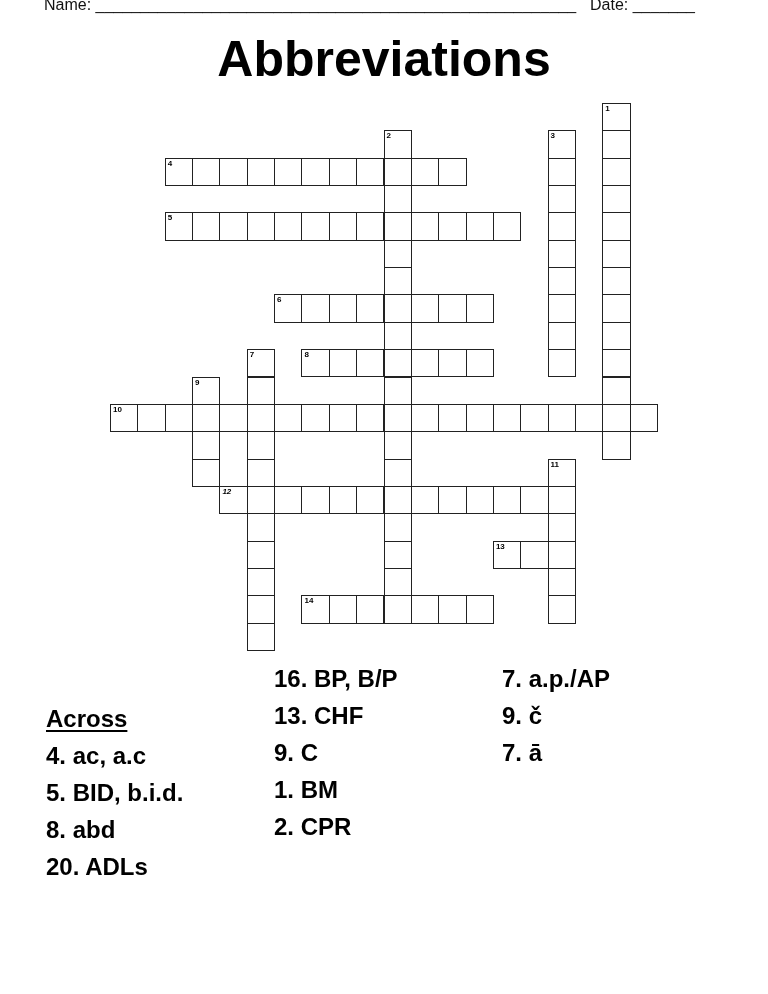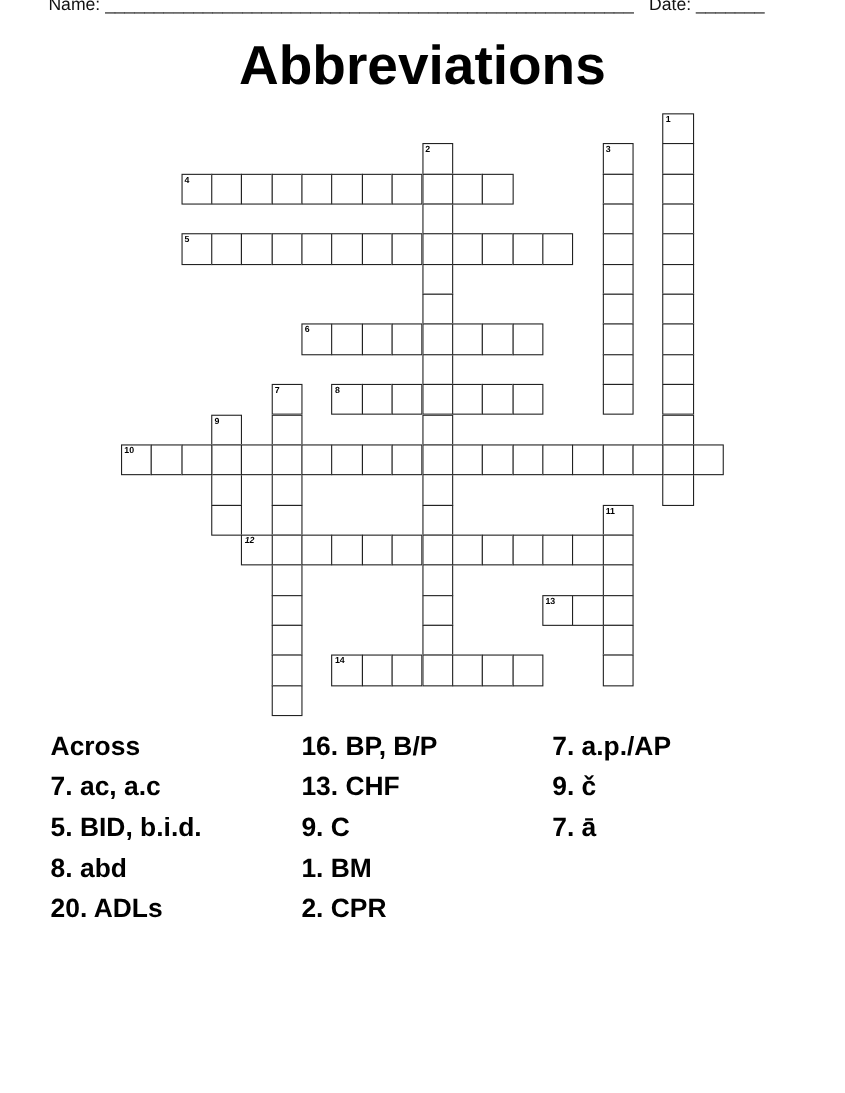--- a/index.html
+++ b/index.html
@@ -6,21 +6,21 @@
     body { width: 768px; height: 994px; position: relative; overflow: hidden; font-family: "Liberation Sans", sans-serif; color: #000; }
     .header-line { position: absolute; top: -4px; left: 44px; font-size: 16px; white-space: pre; font-family: "Liberation Sans", sans-serif; color: #111; }
     .date-line { position: absolute; top: -4px; left: 590px; font-size: 16px; white-space: pre; color: #111; }
     .title { position: absolute; top: 30px; left: 0; width: 768px; text-align: center; font-size: 50px; font-weight: bold; letter-spacing: 0px; font-family: "Liberation Sans", sans-serif; }
     .grid { position: absolute; left: 0; top: 0; width: 768px; height: 660px; }
     .cell { position: absolute; box-sizing: border-box; width: 28.35px; height: 28.35px; border: 1.6px solid #222; background: #fff; }
     .cell .num { position: absolute; top: 0px; left: 2px; font-size: 8px; font-weight: bold; line-height: 9px; font-family: "Liberation Sans", sans-serif; }
     .clues { position: absolute; top: 660px; left: 0; width: 768px; }
     .col { position: absolute; top: 0; }
     .clue-line { font-size: 24px; font-weight: bold; line-height: 37px; white-space: nowrap; font-family: "Liberation Sans", sans-serif; }
-    .clue-head { text-decoration-thickness: 2px; text-underline-offset: 3px; }
+    .clue-head { text-decoration: underline; text-decoration-thickness: 2px; text-underline-offset: 3px; margin-top: 40px; }
   </style>
 </head>
 <body>
 
 <div class="header-line">Name: ______________________________________________________</div>
 <div class="date-line">Date: _______</div>
 <div class="title">Abbreviations</div>
 
 <div class="grid" id="grid">
     <div class="cell" style="left: 602.3px; top: 103px;">
@@ -179,21 +179,21 @@
     <div class="cell" style="left: 328.8px; top: 595.3px;"></div>
     <div class="cell" style="left: 356.15px; top: 595.3px;"></div>
     <div class="cell" style="left: 410.85px; top: 595.3px;"></div>
     <div class="cell" style="left: 438.2px; top: 595.3px;"></div>
     <div class="cell" style="left: 465.55px; top: 595.3px;"></div>
   </div>
 
 <div class="clues">
   <div class="col" id="clue-col-0" style="left:46px;">
       <div class="clue-line clue-head">Across</div>
-      <div class="clue-line">7. ac, a.c</div>
+      <div class="clue-line">4. ac, a.c</div>
       <div class="clue-line">5. BID, b.i.d.</div>
       <div class="clue-line">8. abd</div>
       <div class="clue-line">20. ADLs</div>
     </div>
   <div class="col" id="clue-col-1" style="left:274px;">
       <div class="clue-line">16. BP, B/P</div>
       <div class="clue-line">13. CHF</div>
       <div class="clue-line">9. C</div>
       <div class="clue-line">1. BM</div>
       <div class="clue-line">2. CPR</div>

